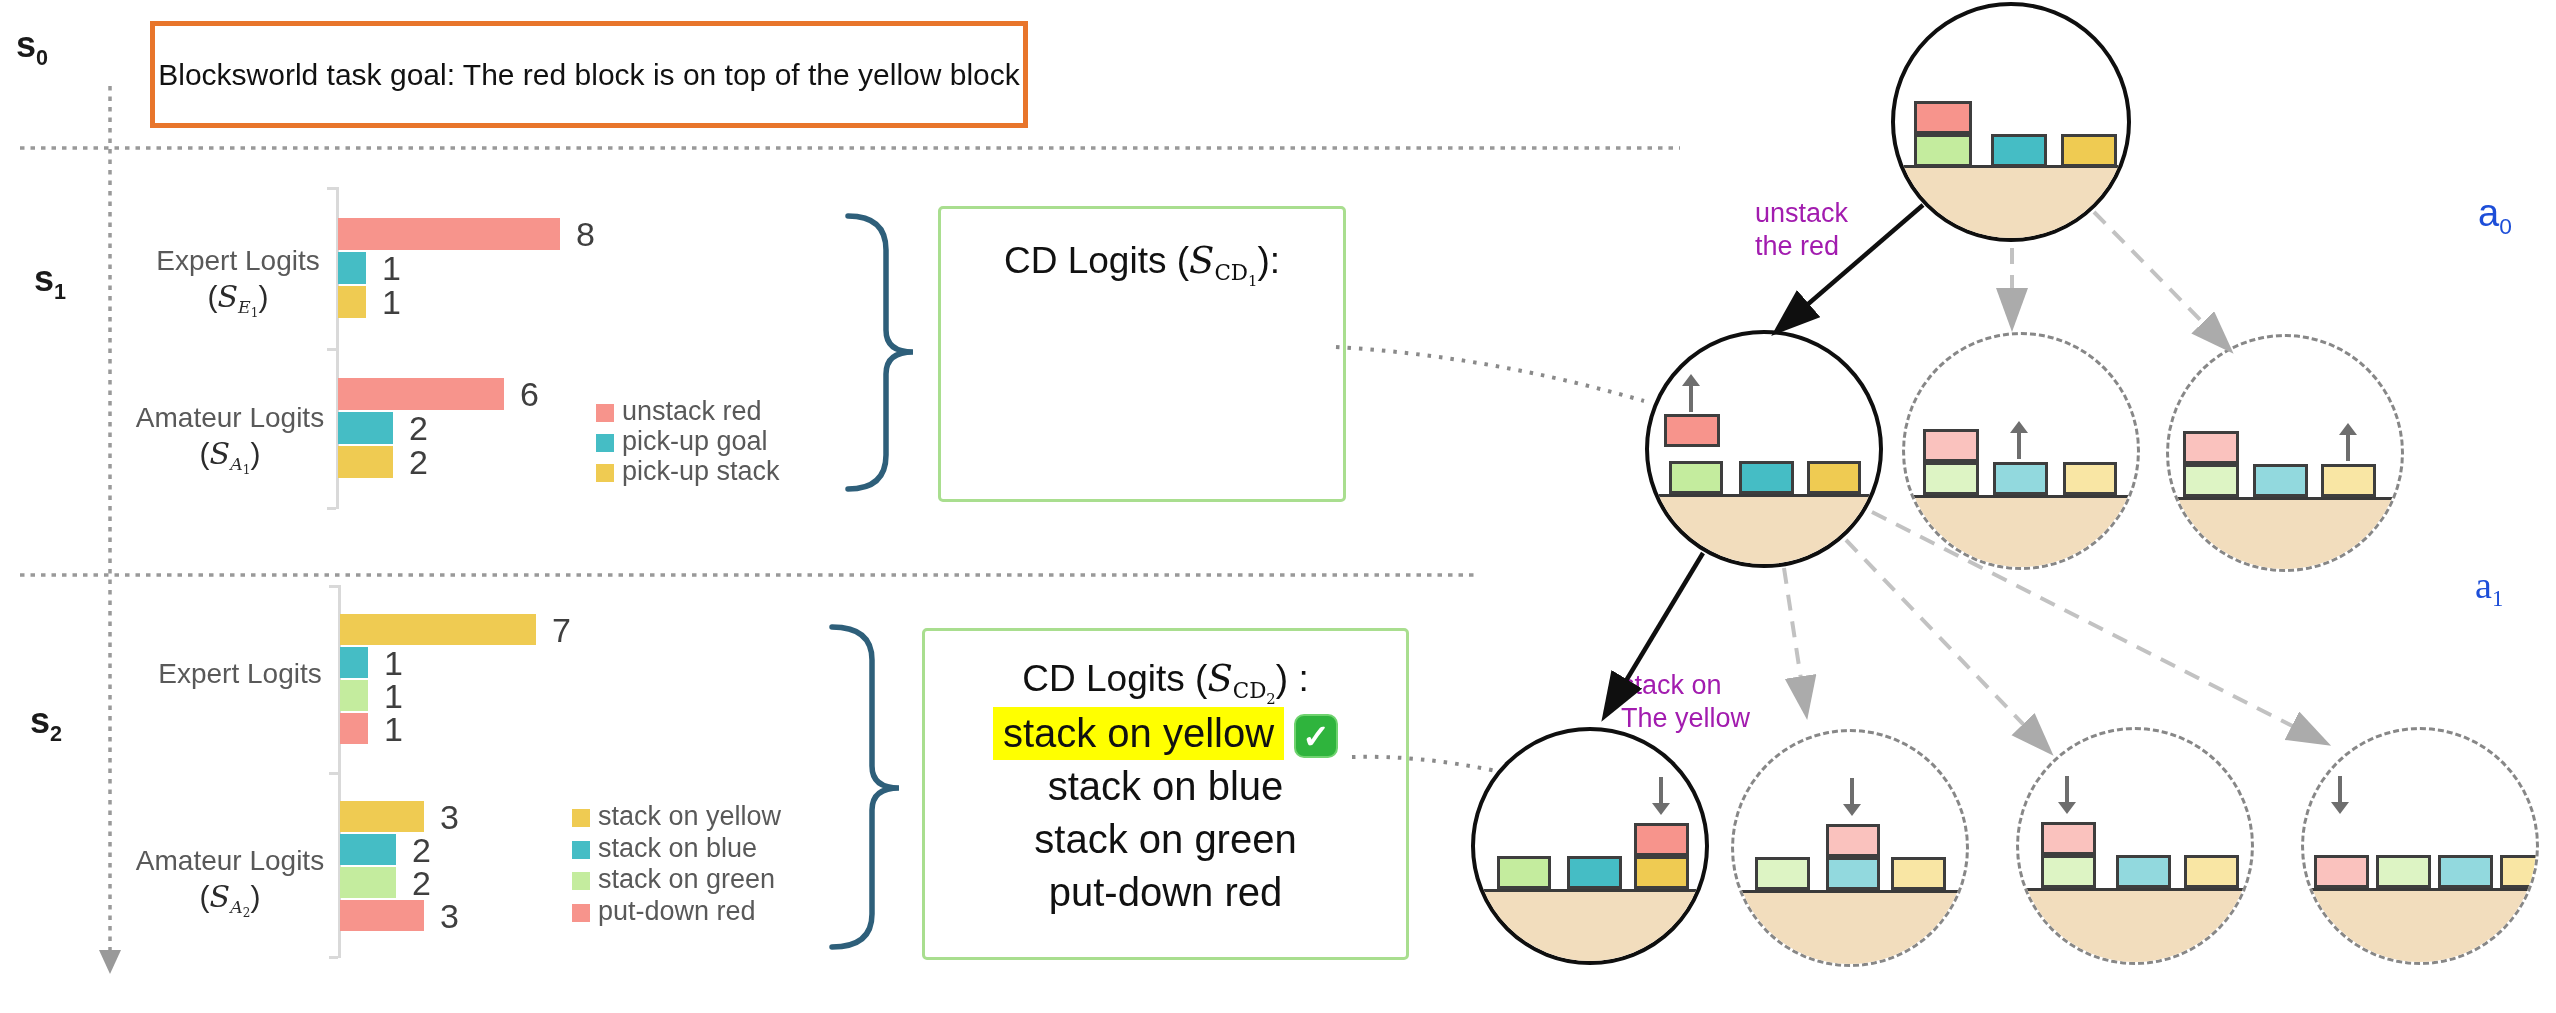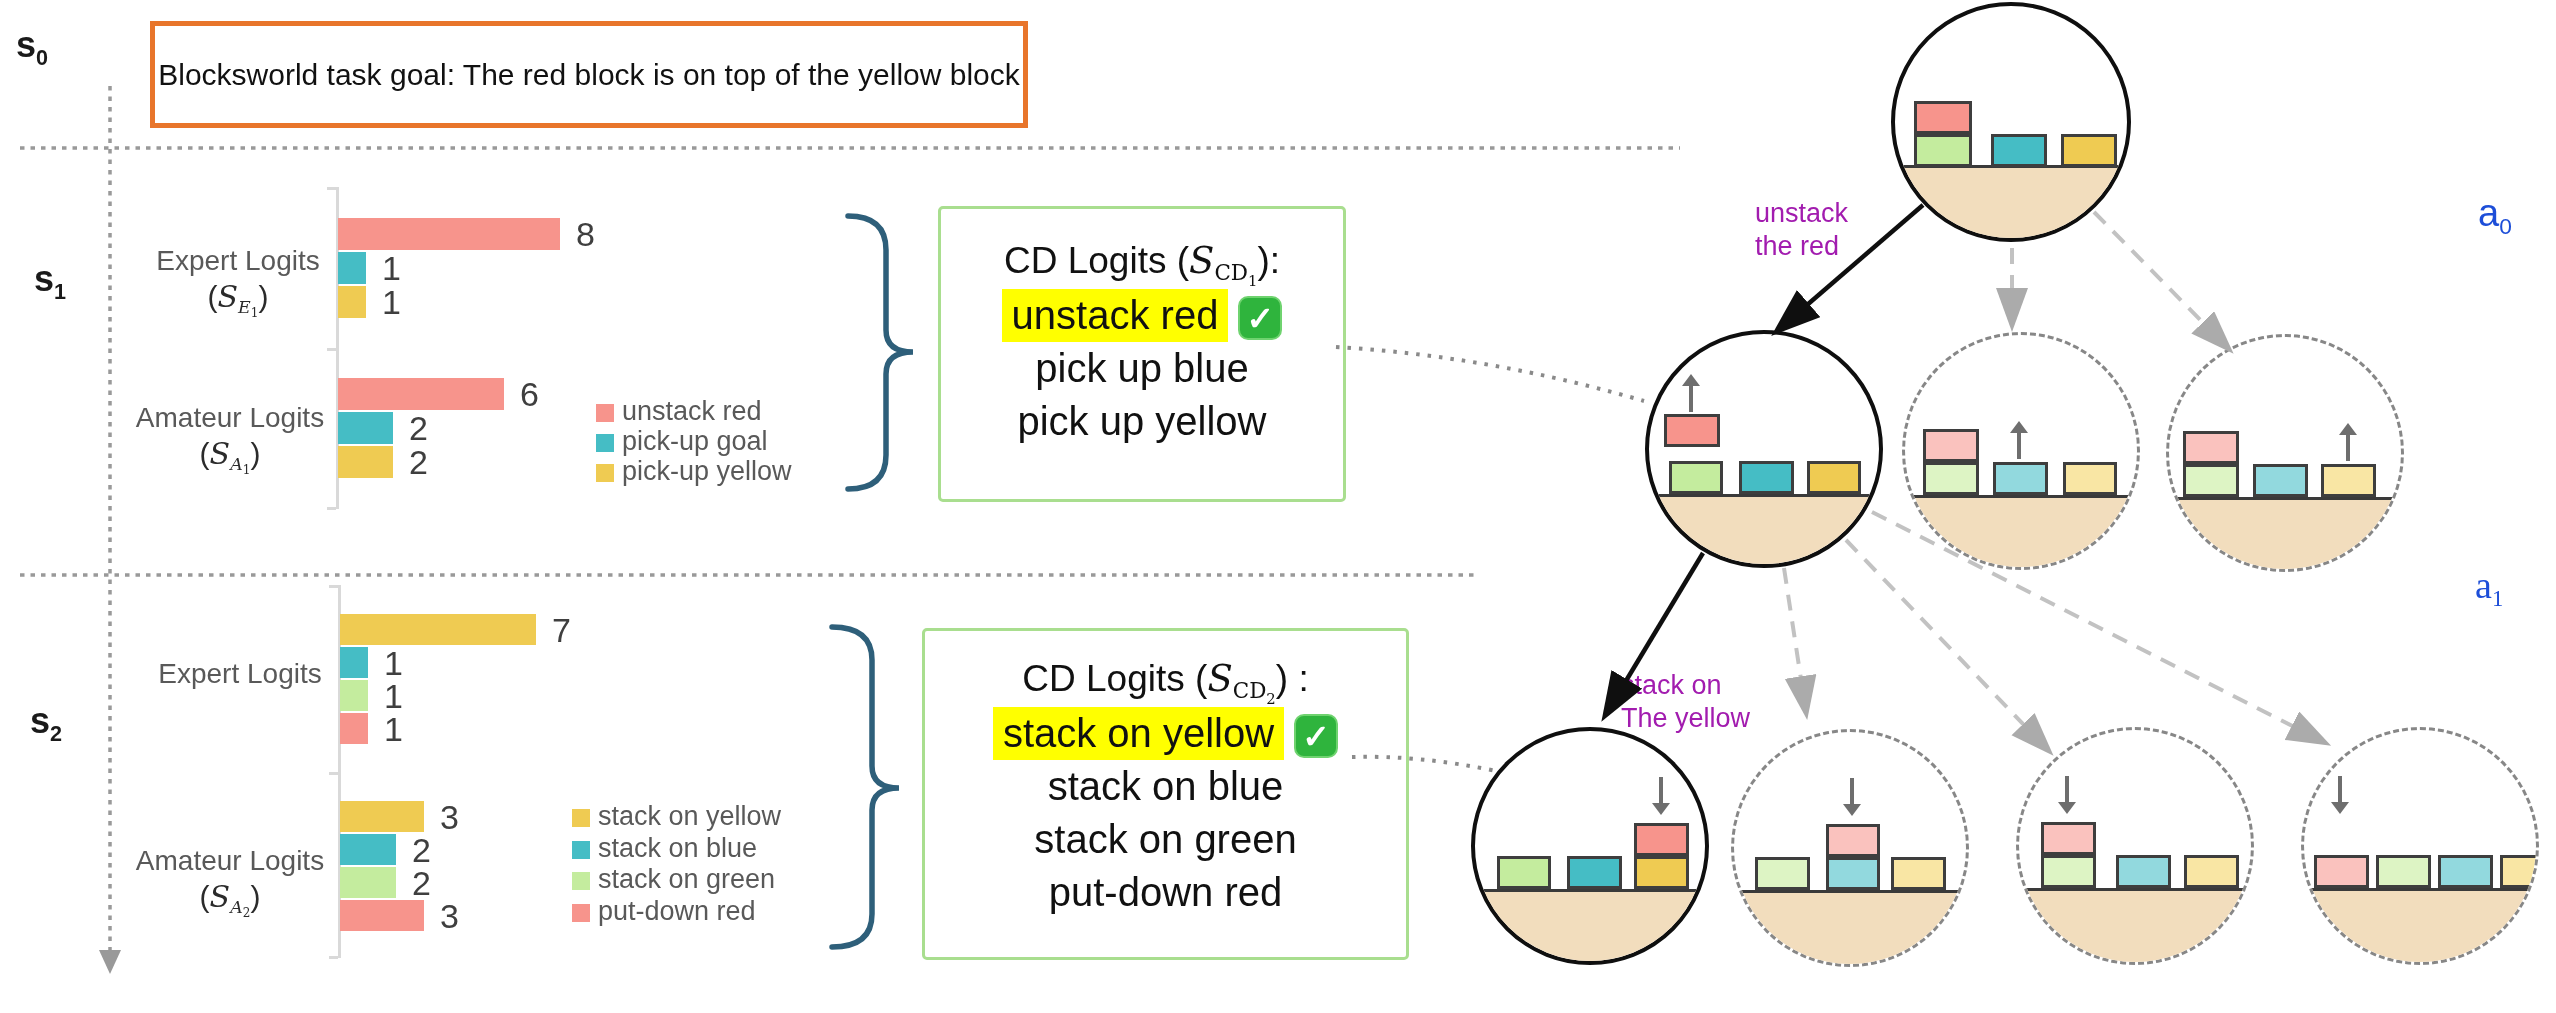--- a/index.html
+++ b/index.html
@@ -70,25 +70,20 @@
   <div class="slabel" style="left:30px;top:700px;"><span>s</span><span class="sub">2</span></div>
 
   <div class="goalbox">
     <span>Blocksworld task goal: The red block is on top of the yellow block</span>
   </div>
 
   <div class="cdbox cdbox1">
     <div class="cdtitle">
       <span>CD Logits (</span><span class="ms">S</span><span class="msub">CD</span><span class="msubsub">1</span><span>):</span>
     </div>
-    <div class="cd-items">
-        <div class="cditem"><span class="hlwrap">unstack red</span><span class="check">✓</span></div>
-        <div class="cditem">pick up blue</div>
-        <div class="cditem">pick up yellow</div>
-      </div>
   </div>
 
   <div class="cdbox cdbox2">
     <div class="cdtitle">
       <span>CD Logits (</span><span class="ms">S</span><span class="msub">CD</span><span class="msubsub">2</span><span>) :</span>
     </div>
     <div class="cd-items">
         <div class="cditem"><span class="hlwrap">stack on yellow</span><span class="check">✓</span></div>
         <div class="cditem">stack on blue</div>
         <div class="cditem">stack on green</div>
@@ -116,21 +111,21 @@
       <div class="bar" style="left: 338px; top: 412px; width: 55px; height: 32px; background: rgb(69, 189, 197);"></div>
       <div class="vlabel" style="left: 409px; top: 428px;">2</div>
       <div class="bar" style="left: 338px; top: 446px; width: 55px; height: 32px; background: rgb(239, 203, 82);"></div>
       <div class="vlabel" style="left: 409px; top: 462px;">2</div>
       <div class="glabel" style="left: 100px; top: 400px; width: 260px;">
         <div>Amateur Logits</div>
         <div class="mathline"><span>(</span><span class="ms">S</span><span class="msub it">A</span><span class="msubsub">1</span><span>)</span></div>
       </div>
       <div class="lgrow" style="left: 596px; top: 396px;"><span class="lgsq" style="background: rgb(247, 148, 140);"></span><span class="lgtext">unstack red</span></div>
       <div class="lgrow" style="left: 596px; top: 426px;"><span class="lgsq" style="background: rgb(69, 189, 197);"></span><span class="lgtext">pick-up goal</span></div>
-      <div class="lgrow" style="left: 596px; top: 456px;"><span class="lgsq" style="background: rgb(239, 203, 82);"></span><span class="lgtext">pick-up yellow</span></div>
+      <div class="lgrow" style="left: 596px; top: 456px;"><span class="lgsq" style="background: rgb(239, 203, 82);"></span><span class="lgtext">pick-up stack</span></div>
       <div class="axis" style="left: 338px; top: 585px; height: 373px;"></div>
       <div class="tick" style="left: 329px; top: 585px;"></div>
       <div class="tick" style="left: 329px; top: 772px;"></div>
       <div class="tick" style="left: 329px; top: 956px;"></div>
       <div class="bar" style="left: 340px; top: 614px; width: 196px; height: 31px; background: rgb(239, 203, 82);"></div>
       <div class="vlabel" style="left: 552px; top: 629.5px;">7</div>
       <div class="bar" style="left: 340px; top: 647px; width: 28px; height: 31px; background: rgb(69, 189, 197);"></div>
       <div class="vlabel" style="left: 384px; top: 662.5px;">1</div>
       <div class="bar" style="left: 340px; top: 680px; width: 28px; height: 31px; background: rgb(196, 236, 158);"></div>
       <div class="vlabel" style="left: 384px; top: 695.5px;">1</div>

